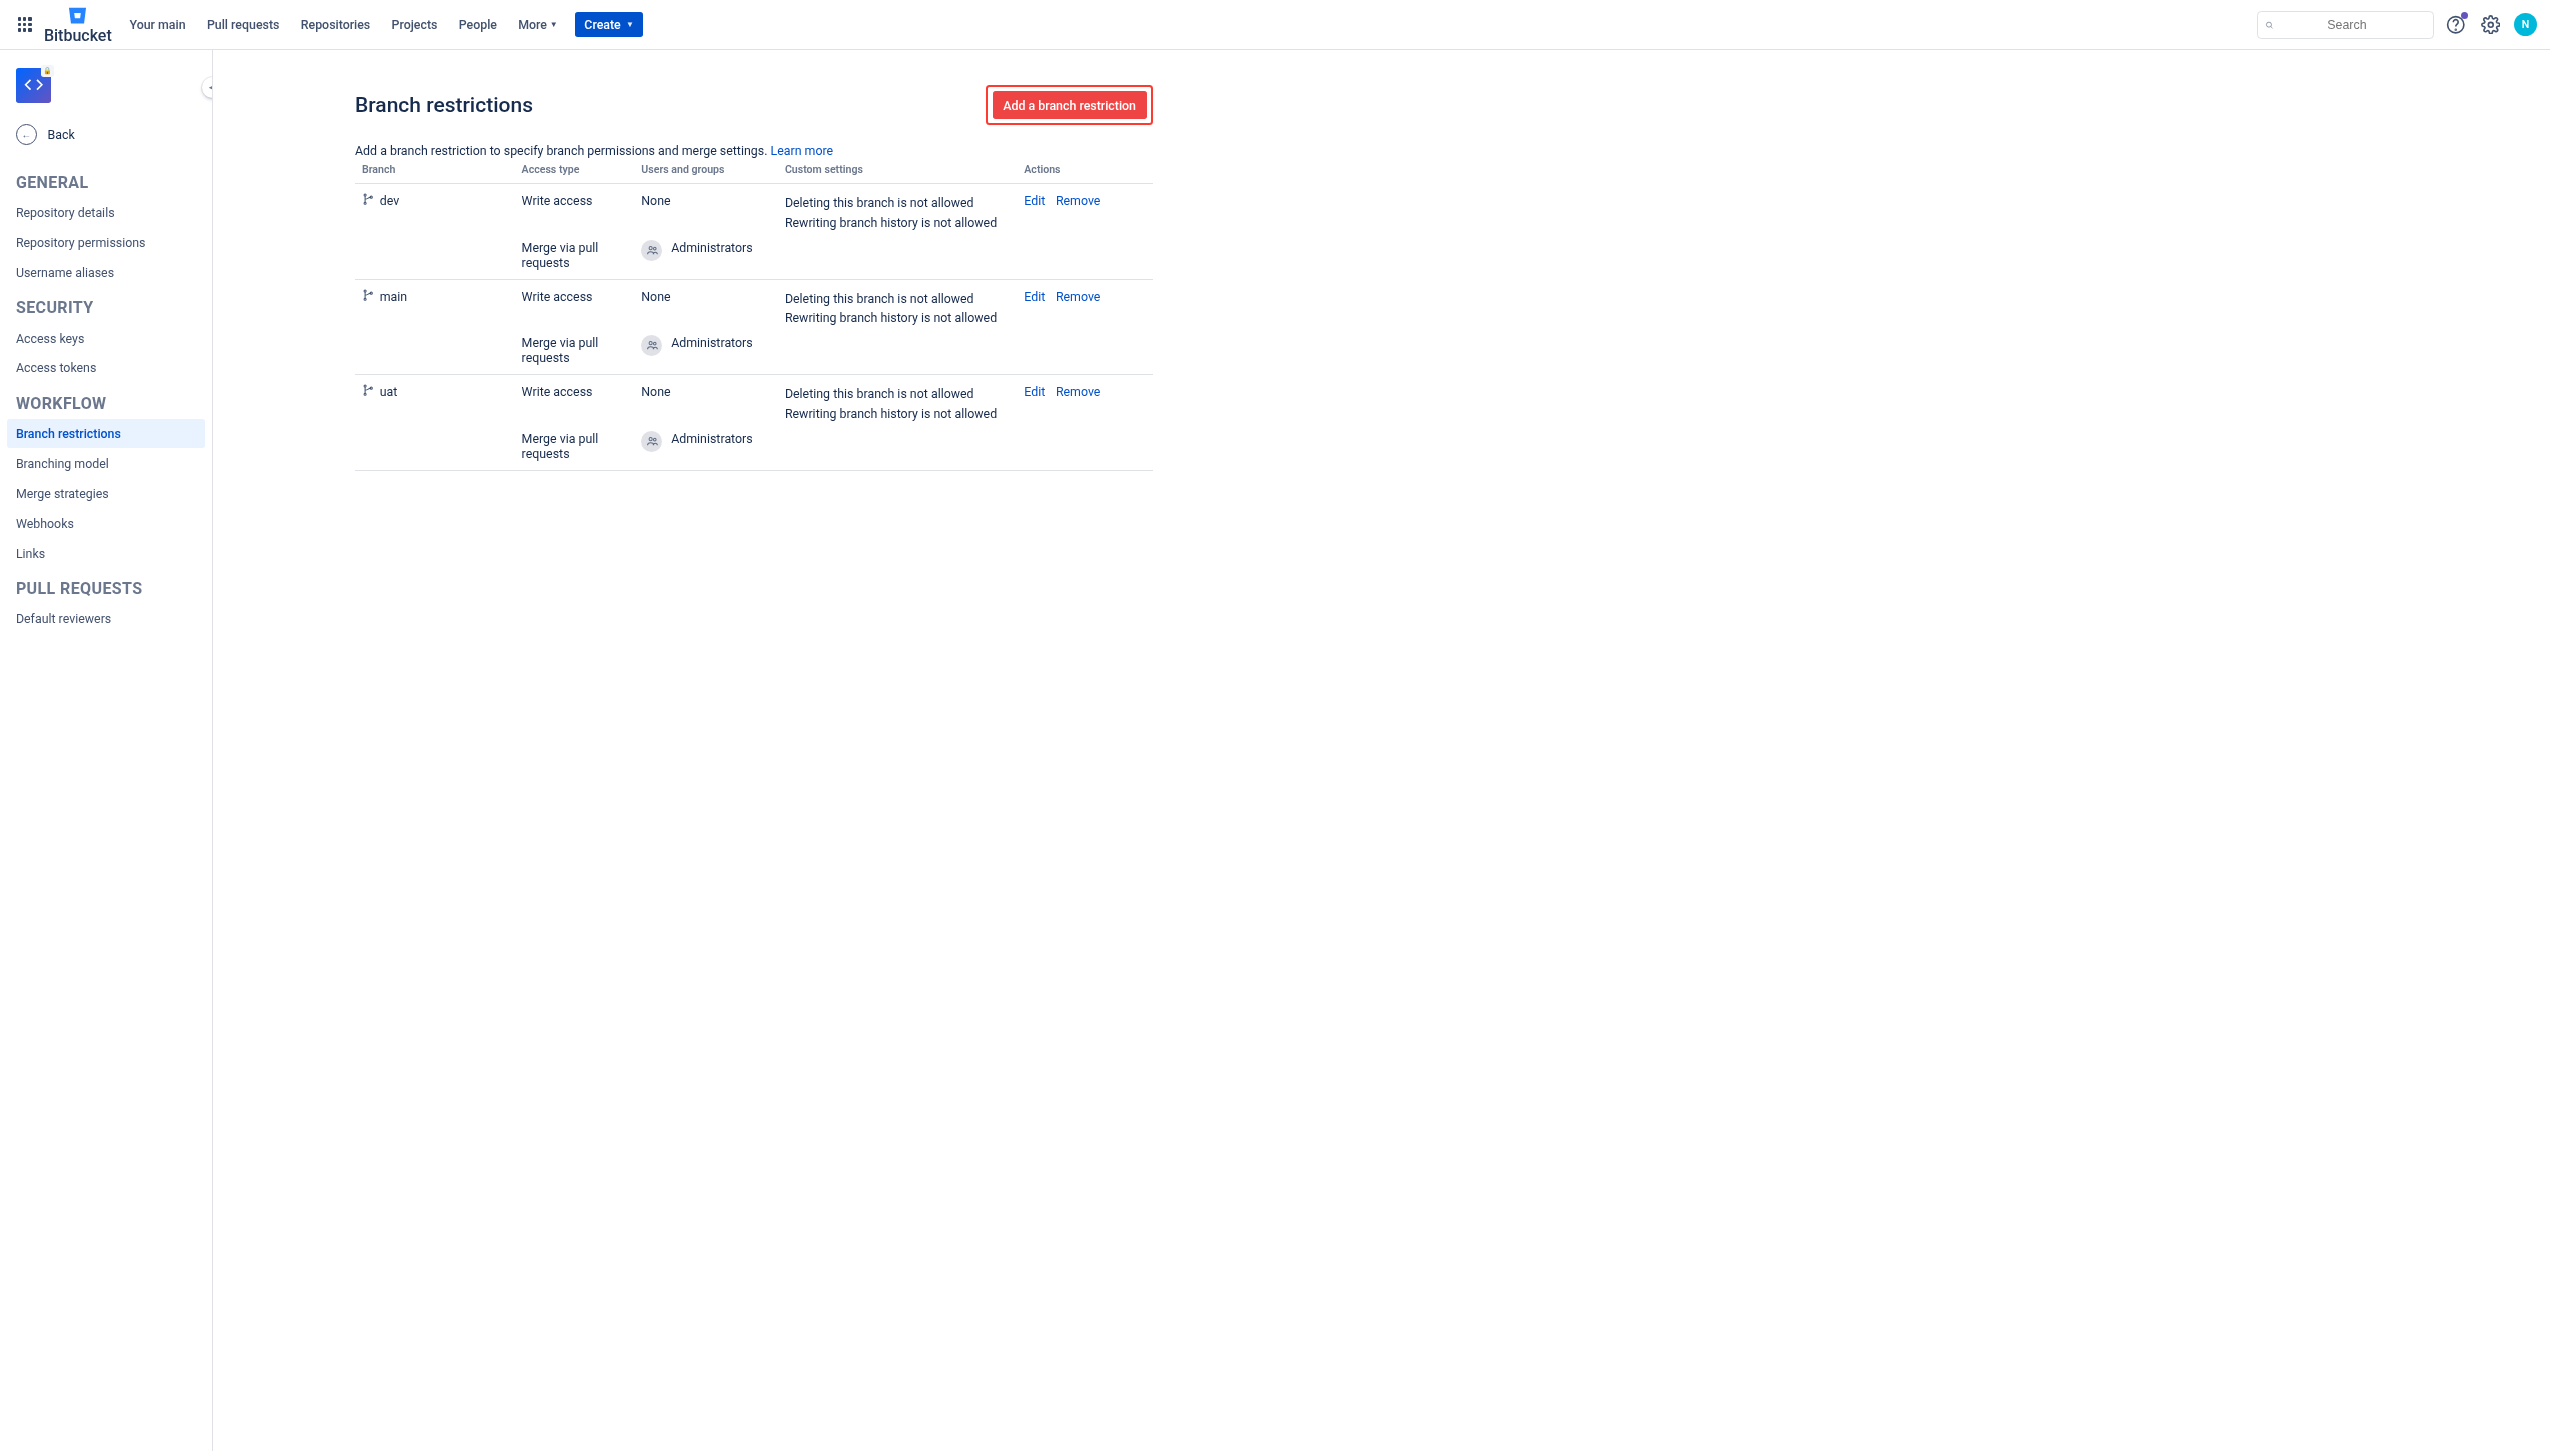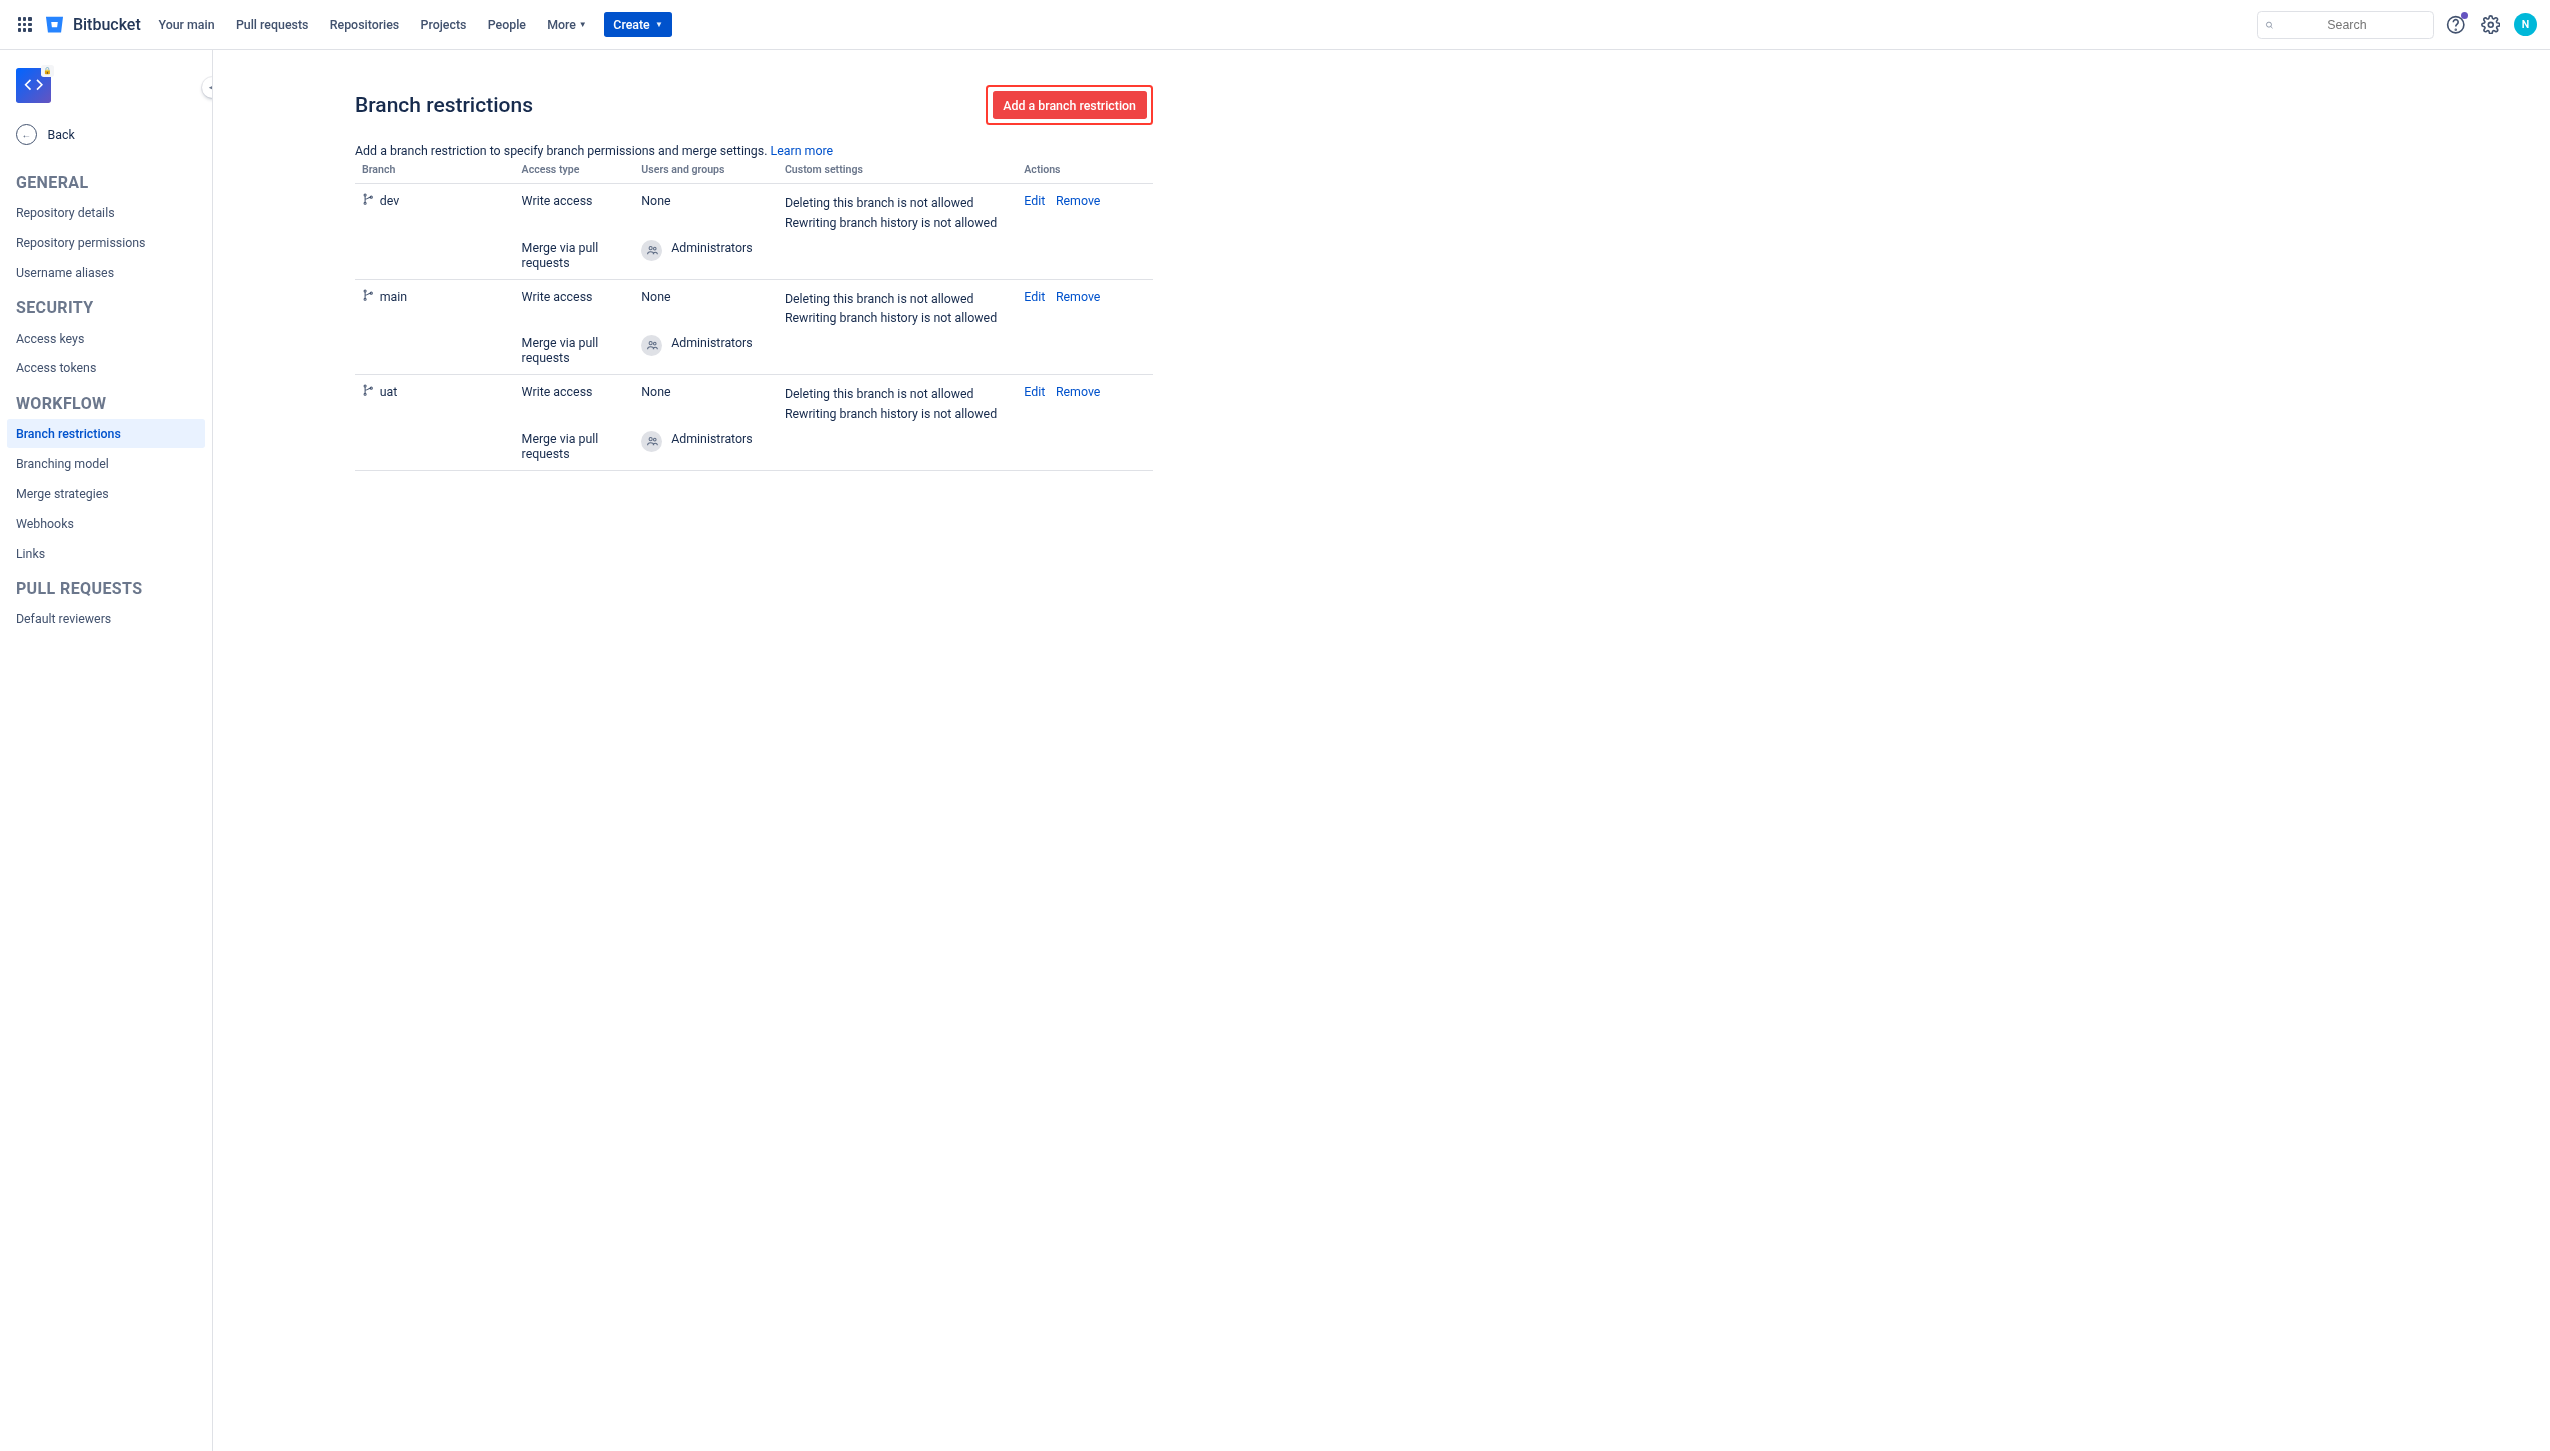--- a/index.html
+++ b/index.html
@@ -3,21 +3,21 @@
 <meta charset="utf-8">
 <style>
 * { box-sizing: border-box; margin: 0; padding: 0; }
 body { font-family: -apple-system, BlinkMacSystemFont, "Segoe UI", Roboto, sans-serif; font-size: 12.4px; color: #172B4D; background: #fff; }
 
 
 .top-nav { display: flex; align-items: center; height: 50px; border-bottom: 0.9px solid #DFE1E6; padding: 0 10.6px; }
 .app-switcher { width: 28px; height: 28px; display: flex; align-items: center; justify-content: center; border-radius: 2.7px; cursor: pointer; }
 .nine-dots { display: grid; grid-template-columns: repeat(3, 3.5px); grid-template-rows: repeat(3, 3.5px); gap: 1.8px; }
 .nine-dots span { width: 3.5px; height: 3.5px; background: #344563; border-radius: 0.9px; }
-.brand { display: flex; align-items: center; margin: 0 8.9px 0 5.3px; gap: 8px; cursor: pointer; }
+.brand { display: flex; align-items: center; margin: 0 8.9px 0 5.3px; gap: 0; cursor: pointer; flex-direction: column; }
 .brand-icon { width: 21px; height: 21px; }
 .brand-text { font-size: 16px; font-weight: 500; color: #253858; }
 .nav-links { display: flex; align-items: center; gap: 3.5px; }
 .nav-link { padding: 7px 8.9px; color: #42526E; border-radius: 2.7px; cursor: pointer; font-weight: 500; }
 .nav-more { display: flex; align-items: center; gap: 2.7px; }
 .create-btn { margin-left: 8.9px; background: #0052CC; color: #fff; padding: 5.3px 8.9px; border-radius: 2.7px; display: flex; align-items: center; gap: 5.3px; cursor: pointer; font-weight: 500; }
 .create-btn .chev { color: #fff; opacity: .9; }
 .top-right { margin-left: auto; display: flex; align-items: center; gap: 7px; }
 .search-box { width: 177px; height: 28px; border: 1.8px solid #DFE1E6; border-radius: 4.4px; display: flex; align-items: center; padding: 0 7px; gap: 5.3px; color: #6B778C; }
 .search-box input { border: none; outline: none; width: 100%; font-size: 12.4px; color: #172B4D; background: transparent; margin-left: 48px; }

